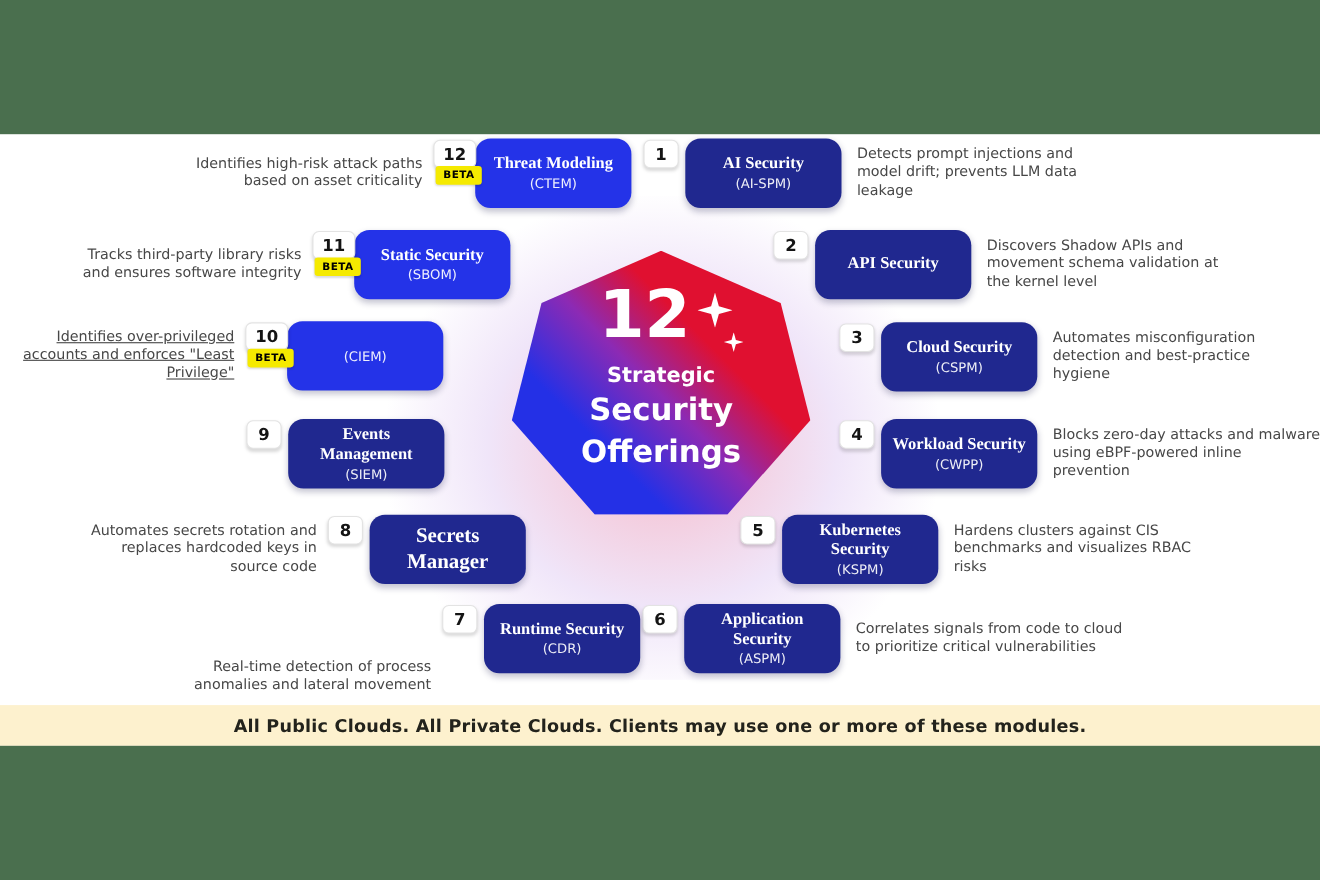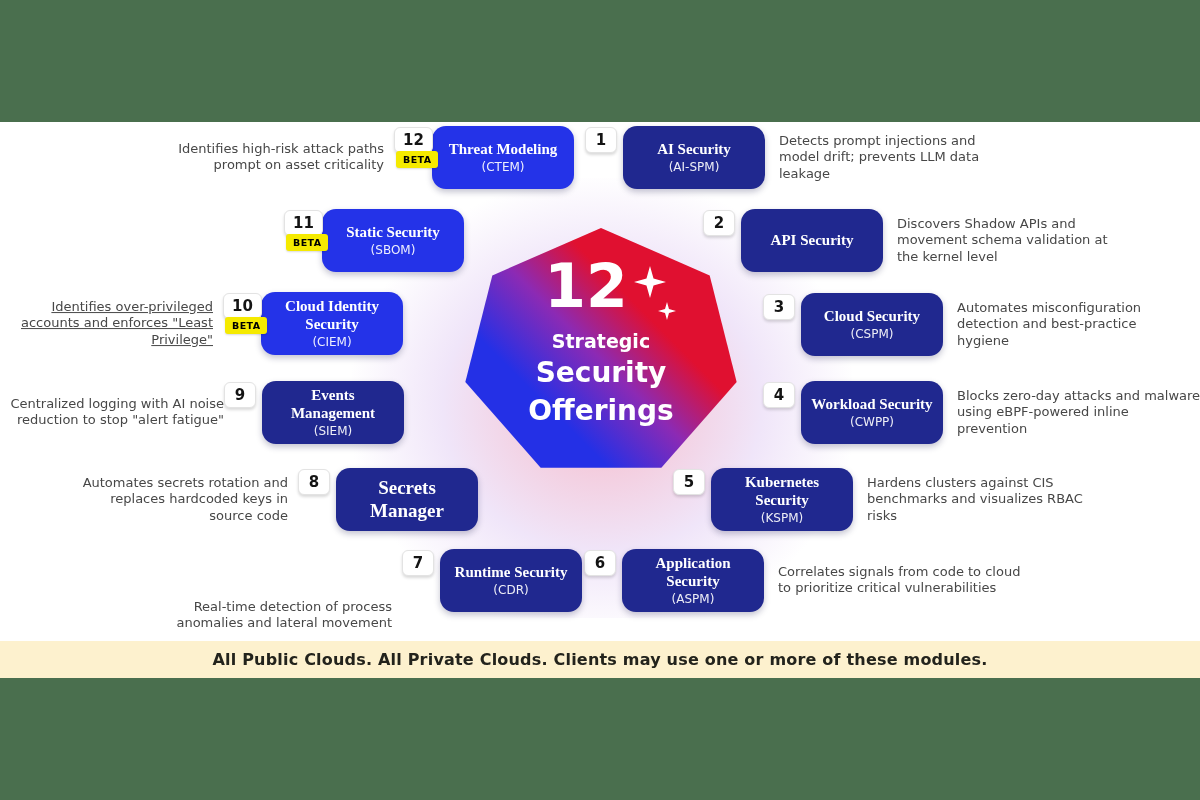--- a/index.html
+++ b/index.html
@@ -142,43 +142,42 @@
     <div class="num-badge">8</div>
     <div class="pill-title">Secrets Manager</div>
 
     <div class="desc desc-left">Automates secrets rotation and replaces hardcoded keys in source code</div>
   </div>
 
   <div class="pill navy m9">
     <div class="num-badge">9</div>
     <div class="pill-title">Events Management</div>
     <div class="pill-acronym">(SIEM)</div>
-    <div class="desc desc-left">Centralized logging with AI noise reduction to stop "alert fatigue"</div>
   </div>
 
   <div class="pill bright m10">
     <div class="num-badge">10</div>
     <div class="beta-badge">BETA</div>
-    <div class="pill-title">Cloud Identity Security</div>
     <div class="pill-acronym">(CIEM)</div>
     <div class="desc desc-left">Identifies over-privileged accounts and enforces "Least Privilege"</div>
   </div>
 
   <div class="pill bright m11">
     <div class="num-badge">11</div>
     <div class="beta-badge">BETA</div>
     <div class="pill-title">Static Security</div>
     <div class="pill-acronym">(SBOM)</div>
+    <div class="desc desc-left">Tracks third-party library risks and ensures software integrity</div>
   </div>
 
   <div class="pill bright m12">
     <div class="num-badge">12</div>
     <div class="beta-badge">BETA</div>
     <div class="pill-title">Threat Modeling</div>
     <div class="pill-acronym">(CTEM)</div>
-    <div class="desc desc-left">Identifies high-risk attack paths prompt on asset criticality</div>
+    <div class="desc desc-left">Identifies high-risk attack paths based on asset criticality</div>
   </div>
 
   <div class="banner">
     <div class="banner-text">All Public Clouds. All Private Clouds. Clients may use one or more of these modules.</div>
   </div>
 
 </div>
 
 </body></html>

